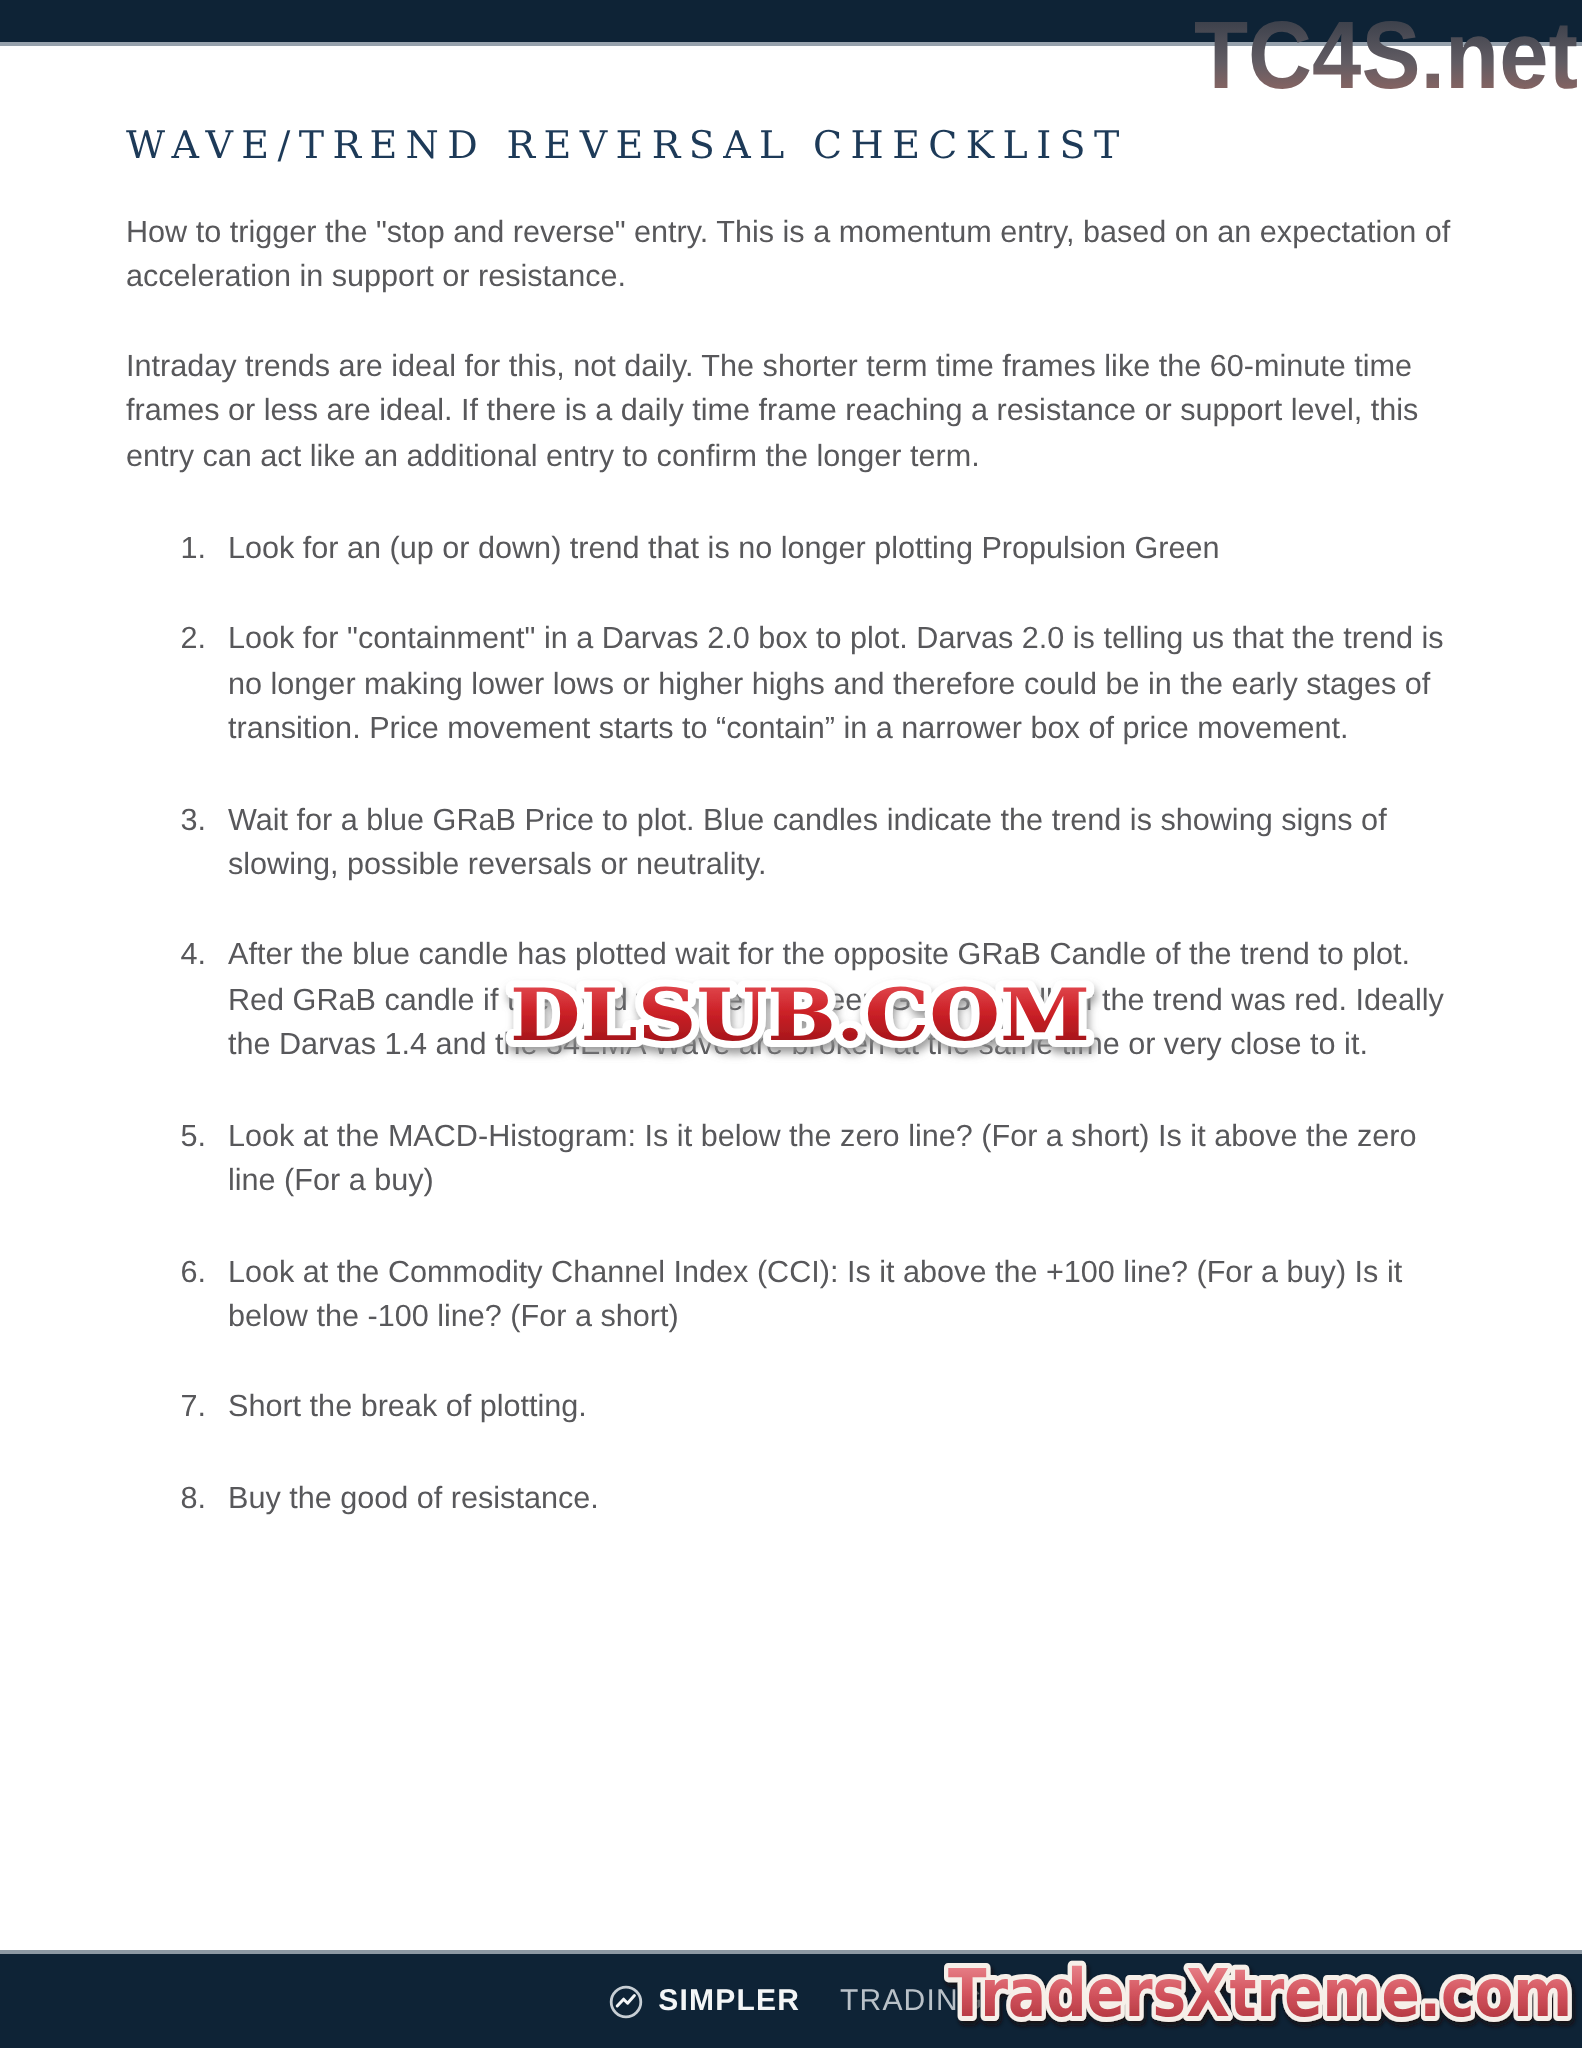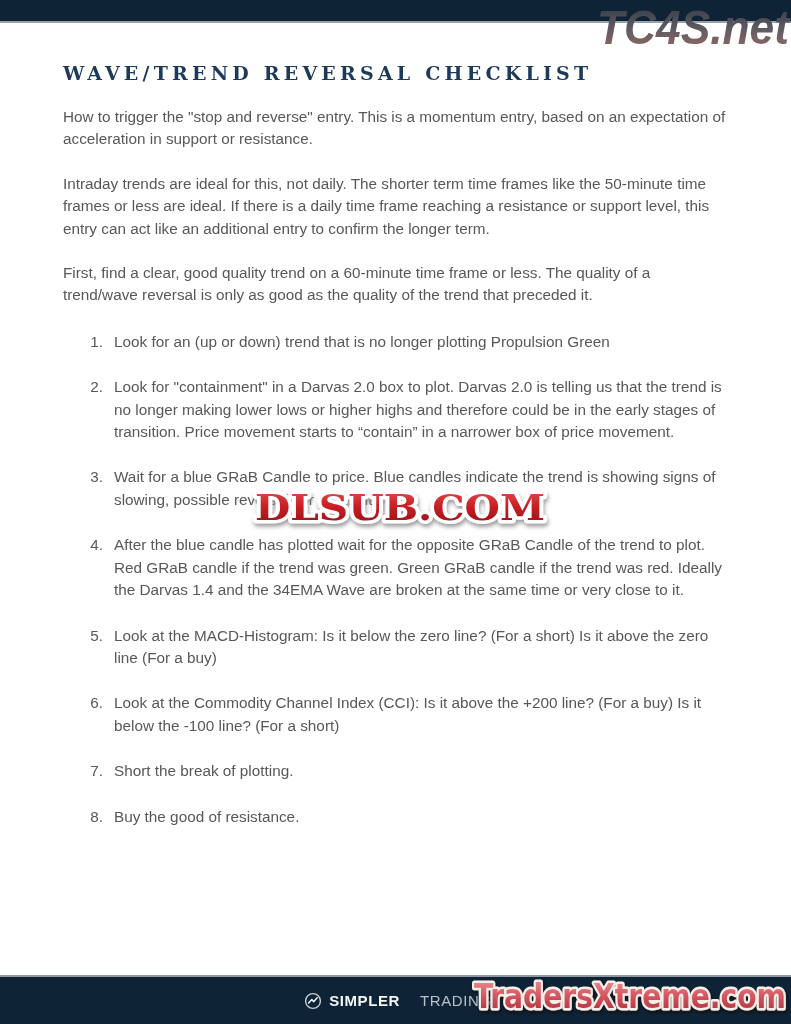--- a/index.html
+++ b/index.html
@@ -20,36 +20,36 @@
   }
   .st-logo{display:flex;align-items:center;gap:7px;transform:translateX(5px);}
   .st-logo svg{display:block;}
   .st-bold{color:#f4f6f7;font-weight:700;font-size:15px;letter-spacing:0.6px;}
   .st-light{color:#b9c1c8;font-weight:400;font-size:15px;letter-spacing:0.6px;margin-left:20px;}
   .st-reg{color:#b9c1c8;font-size:7px;vertical-align:top;position:relative;top:-5px;}
   
   .content{position:absolute;left:63px;top:23px;width:664px;}
   .page-title{
     font-family:"DejaVu Serif","Liberation Serif",serif;
-    font-weight:700;font-size:19px;letter-spacing:4.2px;
+    font-weight:400;font-size:19px;letter-spacing:4.2px;
     color:#1d3a58;margin:39px 0 0 0;
   }
   .para{
     font-size:15.3px;line-height:22.4px;color:#58585b;
     margin:22px 0 0 0;
   }
   .checklist{margin:24px 0 0 0;padding:0;list-style:none;}
   .checklist li{
     display:flex;padding-left:25px;margin:0 0 23px 0;
     font-size:15.3px;line-height:22.4px;color:#58585b;
   }
   .checklist .num{min-width:15px;margin-right:11px;text-align:right;flex:0 0 auto;}
   .checklist .itxt{flex:1 1 auto;}
   
-  .wm-tc4s{position:absolute;top:0px;right:0px;z-index:30;font-style:italic;}
+  .wm-tc4s{position:absolute;top:0px;right:0px;z-index:30;}
   .wm-dlsub{position:absolute;left:245px;top:479px;z-index:30;}
   .wm-tx{position:absolute;left:470px;top:973px;z-index:30;}
 </style>
 </head>
 <body>
 
 <div class="top-bar"></div>
 
 <div class="wm-tc4s">
   <svg width="196" height="56" viewBox="0 0 196 56">
@@ -61,47 +61,46 @@
       </linearGradient>
     </defs>
     <text x="98" y="44" text-anchor="middle" font-family="'Liberation Sans',sans-serif" font-weight="bold" font-size="48" textLength="192" lengthAdjust="spacingAndGlyphs" fill="url(#gTc4s)">TC4S.net</text>
   </svg>
 </div>
 
 <div class="content">
   <h1 class="page-title">WAVE/TREND REVERSAL CHECKLIST</h1>
 
   <p class="para">How to trigger the "stop and reverse" entry. This is a momentum entry, based on an expectation of acceleration in support or resistance.</p>
-  <p class="para">Intraday trends are ideal for this, not daily. The shorter term time frames like the 50-minute time frames or less are ideal. If there is a daily time frame reaching a resistance or support level, this entry can act like an additional entry to confirm the longer term.</p>
-  <p class="para">First, find a clear, good quality trend on a 60-minute time frame or less. The quality of a trend/wave reversal is only as good as the quality of the trend that preceded it.</p>
+  <p class="para">Intraday trends are ideal for this, not daily. The shorter term time frames like the 60-minute time frames or less are ideal. If there is a daily time frame reaching a resistance or support level, this entry can act like an additional entry to confirm the longer term.</p>
 
   <ol class="checklist">
     <li>
       <span class="num">1.</span>
       <span class="itxt">Look for an (up or down) trend that is no longer plotting Propulsion Green</span>
     </li>
     <li>
       <span class="num">2.</span>
       <span class="itxt">Look for "containment" in a Darvas 2.0 box to plot. Darvas 2.0 is telling us that the trend is no longer making lower lows or higher highs and therefore could be in the early stages of transition. Price movement starts to “contain” in a narrower box of price movement.</span>
     </li>
     <li>
       <span class="num">3.</span>
-      <span class="itxt">Wait for a blue GRaB Candle to price. Blue candles indicate the trend is showing signs of slowing, possible reversals or neutrality.</span>
+      <span class="itxt">Wait for a blue GRaB Price to plot. Blue candles indicate the trend is showing signs of slowing, possible reversals or neutrality.</span>
     </li>
     <li>
       <span class="num">4.</span>
       <span class="itxt">After the blue candle has plotted wait for the opposite GRaB Candle of the trend to plot. Red GRaB candle if the trend was green. Green GRaB candle if the trend was red. Ideally the Darvas 1.4 and the 34EMA Wave are broken at the same time or very close to it.</span>
     </li>
     <li>
       <span class="num">5.</span>
       <span class="itxt">Look at the MACD-Histogram: Is it below the zero line? (For a short) Is it above the zero line (For a buy)</span>
     </li>
     <li>
       <span class="num">6.</span>
-      <span class="itxt">Look at the Commodity Channel Index (CCI): Is it above the +200 line? (For a buy) Is it below the -100 line? (For a short)</span>
+      <span class="itxt">Look at the Commodity Channel Index (CCI): Is it above the +100 line? (For a buy) Is it below the -100 line? (For a short)</span>
     </li>
     <li>
       <span class="num">7.</span>
       <span class="itxt">Short the break of plotting.</span>
     </li>
     <li>
       <span class="num">8.</span>
       <span class="itxt">Buy the good of resistance.</span>
     </li>
   </ol>

